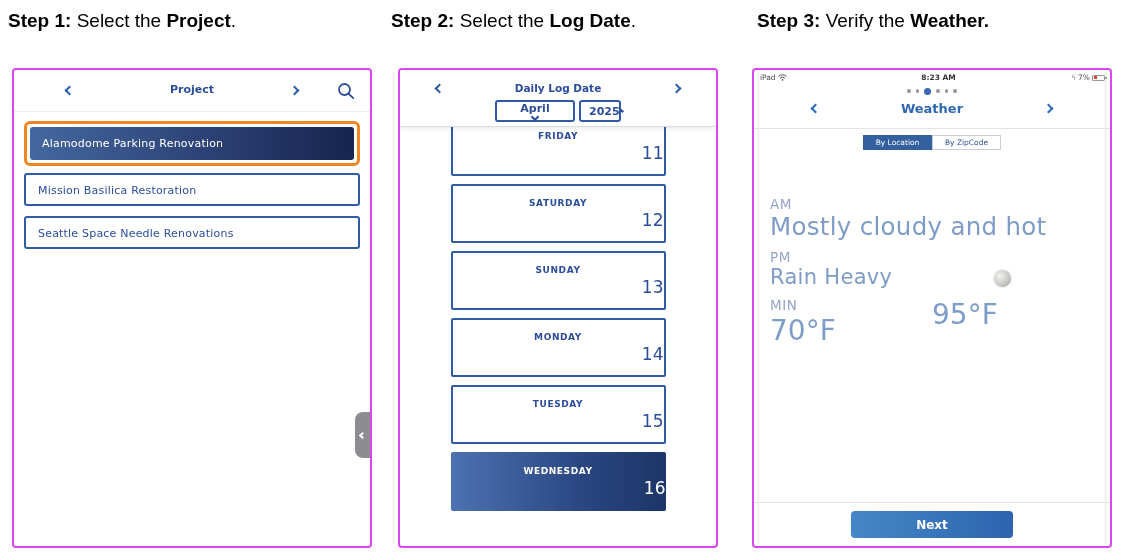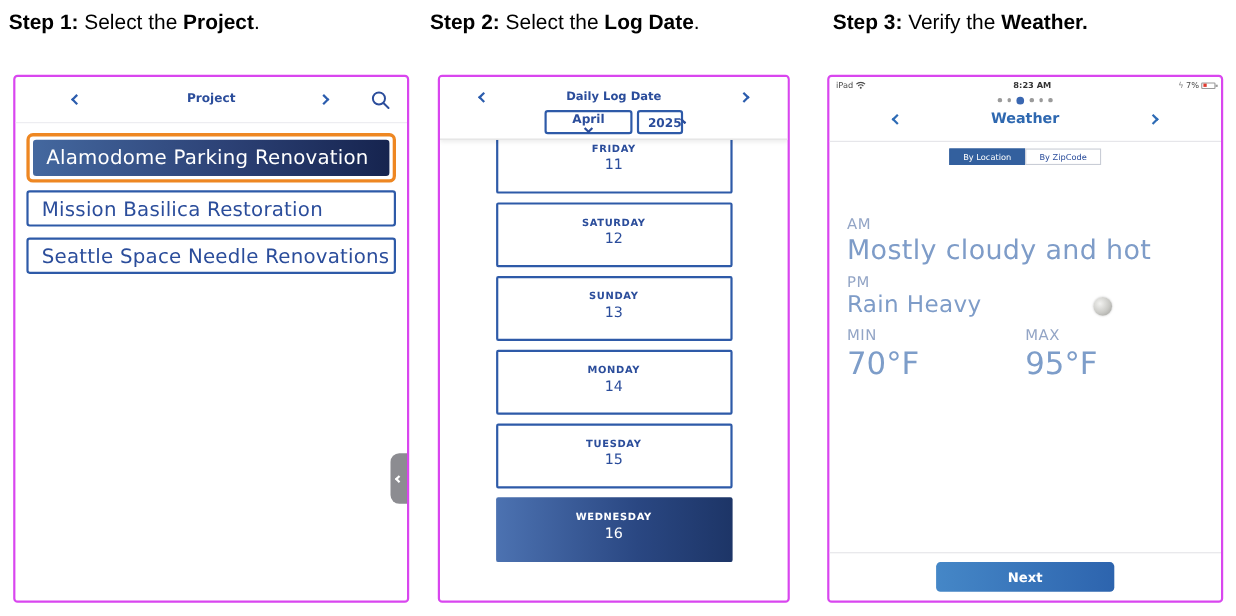--- a/index.html
+++ b/index.html
@@ -30,21 +30,21 @@
   
   .p1-header { position:relative; height:42px; border-bottom:1px solid #ececf0; }
   .p1-header .chev-left  { position:absolute; left:52px;  top:17px; color:#2b5cad; }
   .p1-header .chev-right { position:absolute; right:72px; top:17px; color:#2b5cad; }
   .p1-title { position:absolute; left:0; right:0; top:13px; text-align:center;
               font-size:11px; font-weight:700; color:#2b4d9b; }
   .search-icon { position:absolute; right:14px; top:11px; width:20px; height:20px; }
   .p1-list { padding:9px 10px 0 10px; }
   .highlight { border:3px solid #ee8722; border-radius:6px; padding:3px; margin-bottom:7px; }
   .p-item { height:33px; line-height:31px; border:2px solid #2e5aa8; border-radius:3px;
-            padding-left:12px; font-size:18px; color:#2b4d9b; background:#fff;
+            padding-left:12px; font-size:11px; color:#2b4d9b; background:#fff;
             margin-bottom:10px; letter-spacing:0.2px; }
   .highlight .p-item { margin-bottom:0; border:none; line-height:33px;
             background:linear-gradient(90deg,#44689f 0%,#2c4175 55%,#16244f 100%);
             color:#ffffff; }
   .drawer-handle { position:absolute; right:0; top:342px; width:15px; height:46px;
             background:#8c8c91; border-radius:8px 0 0 8px; display:flex;
             align-items:center; justify-content:center; color:#fff; }
 
   
   .p2-header { position:relative; height:57px; background:#fff; z-index:2;
@@ -60,21 +60,21 @@
               padding:0 8px; font-size:11px; font-weight:700; color:#2b4d9b; }
   .dropdown.month { width:80px;flex-direction:column; }
   .dropdown.year  { width:42px; }
   .day-scroll { position:absolute; top:57px; left:0; right:0; bottom:0; overflow:hidden; }
   .day-cell { width:215px; height:59px; margin:0 auto 8px auto; border:2px solid #2e5aa8;
               border-radius:2px; background:#fff; text-align:center; padding-top:12px; }
   .day-cell.partial { margin-top:-10px; }
   .day-cell.sel { border:none; padding-top:14px;
               background:linear-gradient(90deg,#4c72b1 0%,#2a4782 60%,#1d3567 100%); }
   .day-name { font-size:9px; font-weight:700; letter-spacing:0.6px; color:#2b4d9b; }
-  .day-num  { font-size:13px; color:#2b4d9b; margin-top:2px; }
+  .day-num  { font-size:17px; color:#2b4d9b; margin-top:2px;text-align:right; }
   .day-cell.sel .day-name, .day-cell.sel .day-num { color:#ffffff; }
 
   
   .status-bar { position:relative; height:13px; font-size:7.5px; color:#4a4a4a; }
   .sb-left  { position:absolute; left:6px; top:3px; display:flex; align-items:center; gap:2px; }
   .sb-time  { position:absolute; left:13px; right:0; top:3px; text-align:center;
               font-weight:700; color:#333; }
   .sb-right { position:absolute; right:5px; top:3px; display:flex; align-items:center; gap:2px; }
   .battery { width:13px; height:6px; border:1px solid #9a9a9a; border-radius:1px;
              position:relative; }
@@ -239,21 +239,20 @@
     <div class="rain-row">
       <div class="wx-value" style="font-size:21px">Rain Heavy</div>
       <div class="wx-icon"></div>
     </div>
     <div class="minmax-row">
       <div class="minmax-col">
         <div class="wx-label">MIN</div>
         <div class="temp-value">70°F</div>
       </div>
       <div class="minmax-col">
-        <div class="wx-label">MAX</div>
         <div class="temp-value">95°F</div>
       </div>
     </div>
   </div>
 
   <div class="p3-footer">
     <button class="next-button">Next</button>
   </div>
 </div>
 

